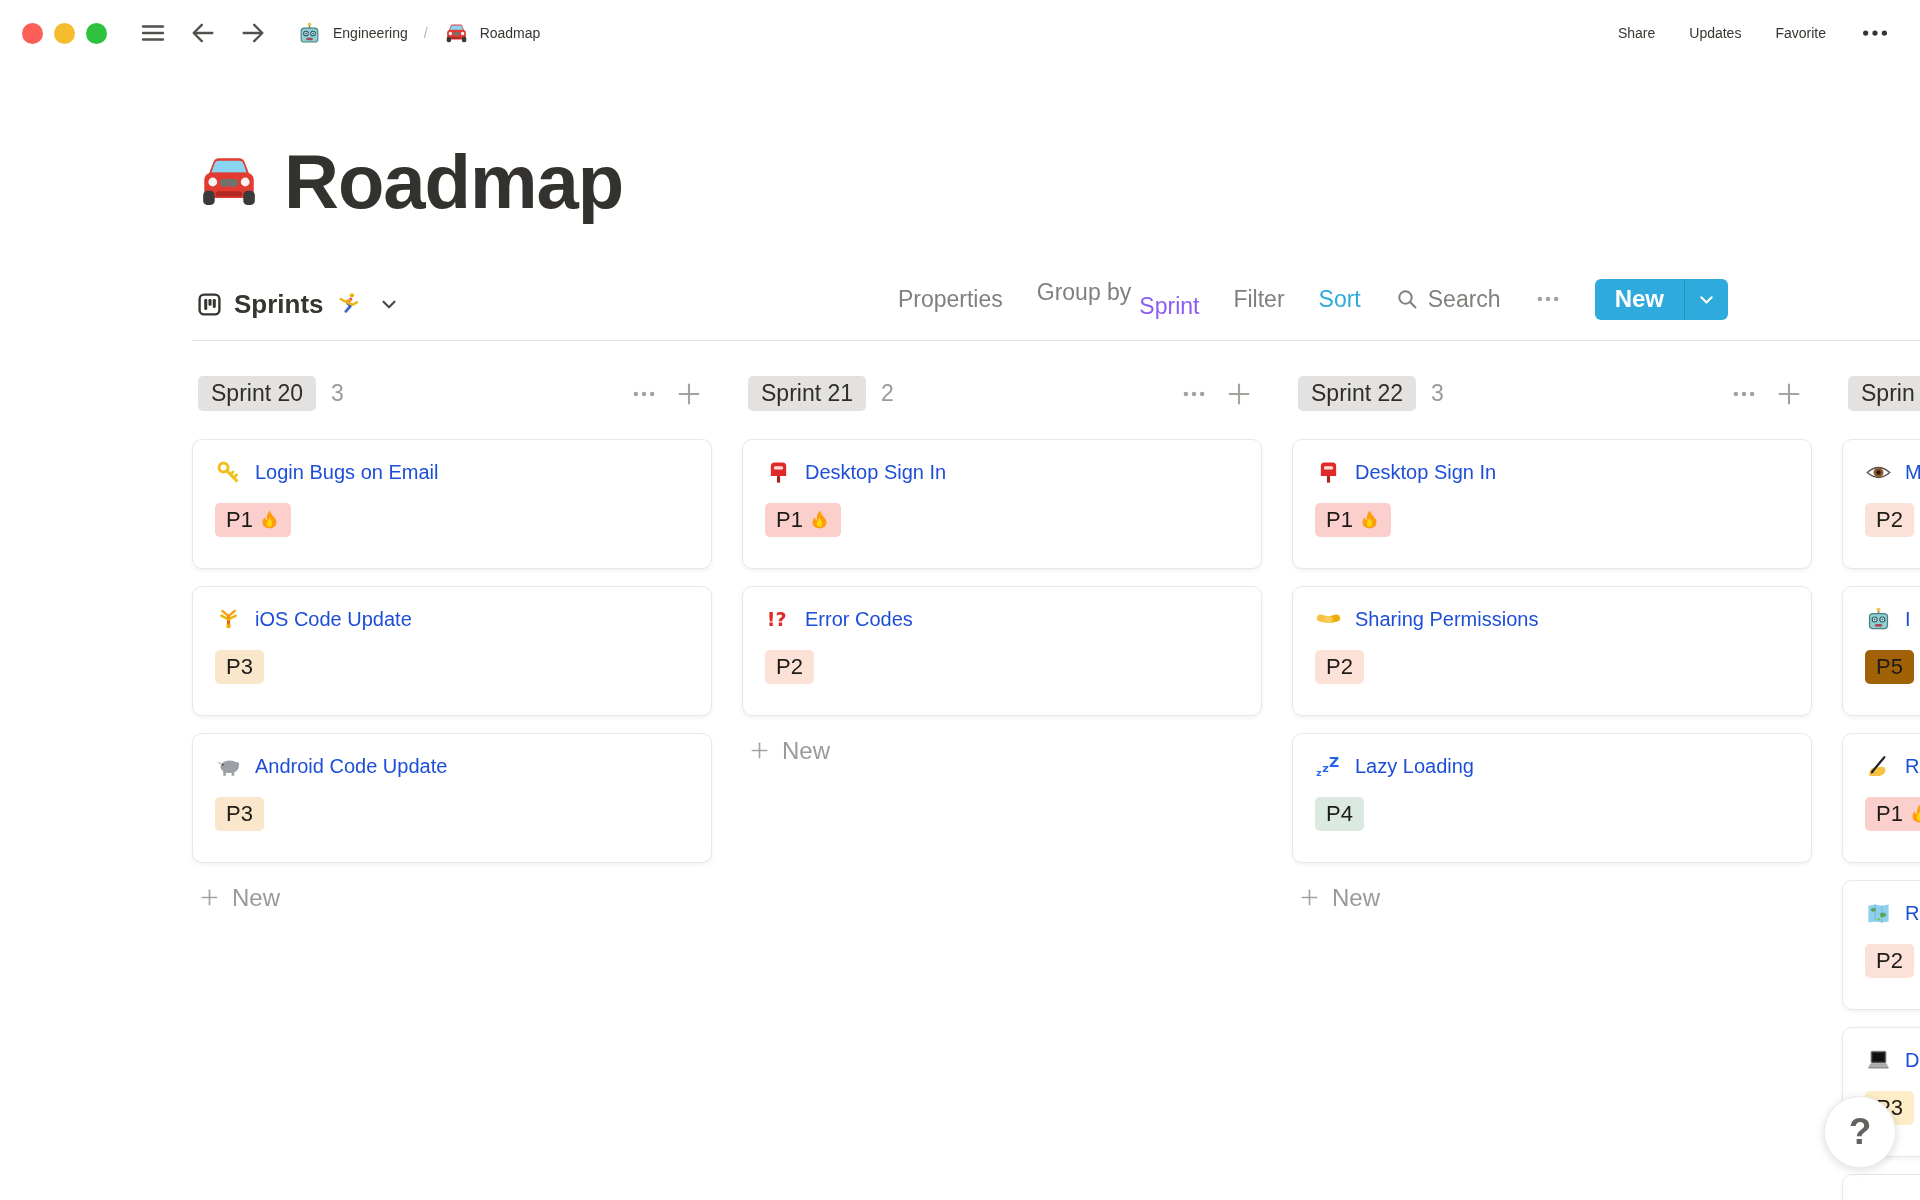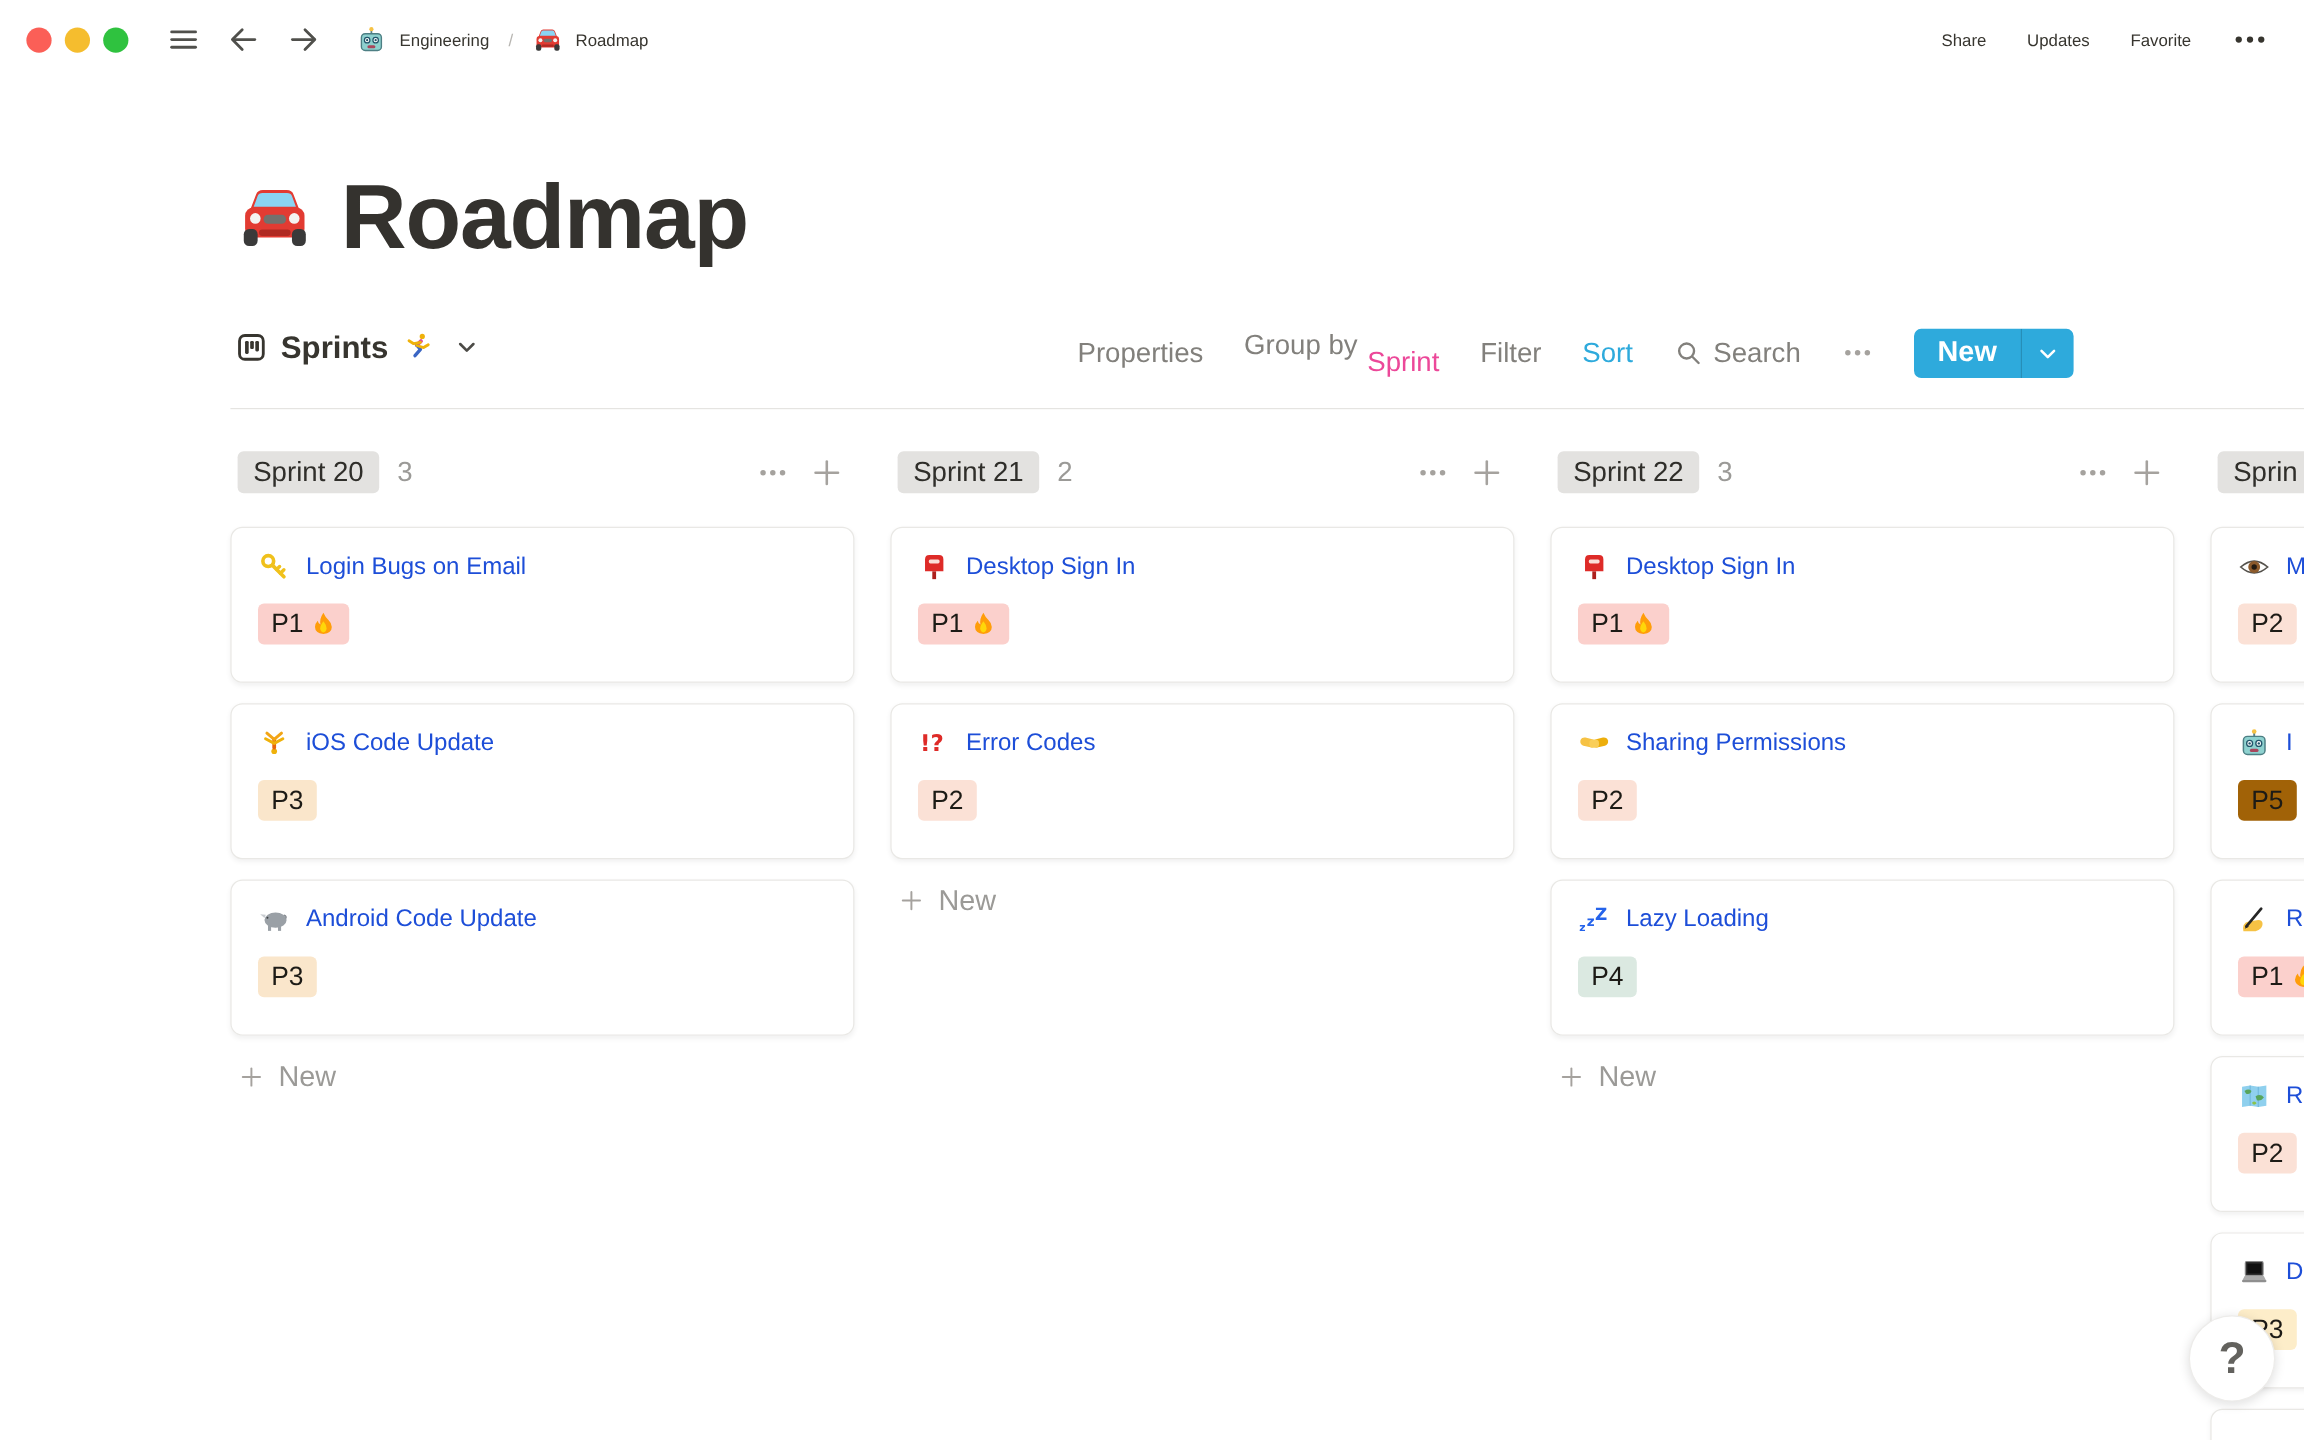--- a/index.html
+++ b/index.html
@@ -24,31 +24,31 @@
   .topbar-right { margin-left:auto; display:flex; align-items:center; gap:34px; }
   .topbar-right > span { cursor:pointer; }
   .tb-dots { width:30px; height:30px; color:#37352F; }
 
   
   .page-title { display:flex; align-items:center; gap:22px; margin:76px 0 0 196px; }
   .pt-emoji { width:66px; height:66px; }
   .pt-text { font-size:76px; font-weight:700; letter-spacing:-1px; color:#34322E; line-height:1.05; }
 
   
-  .view-row { display:flex; align-items:flex-start; justify-content:space-between;
+  .view-row { display:flex; align-items:flex-end; justify-content:space-between;
     margin:52px 192px 0 196px; height:46px; }
   .view-tab { display:flex; align-items:center; gap:11px; cursor:pointer; }
   .vt-board-icon { width:27px; height:27px; }
   .vt-label { font-size:26px; font-weight:600; color:#37352F; }
   .vt-emoji { width:26px; height:26px; }
   .vt-chevron { width:22px; height:22px; color:#4c4b47; margin-left:6px; }
   .toolbar { display:flex; align-items:center; gap:34px; font-size:23px; color:#82807C; }
   .toolbar .tb-item { cursor:pointer; }
   .groupby { display:flex; gap:8px; cursor:pointer; }
-  .groupby .gb-value { color:#ec4899;margin-top:14px; }
+  .groupby .gb-value { color:#8b5cf6;margin-top:14px; }
   .sort { color:#2EAADC; }
   .search { display:flex; align-items:center; gap:9px; cursor:pointer; }
   .search-icon { width:24px; height:24px; color:#82807C; }
   .tool-dots { width:26px; height:26px; color:#A5A29E; cursor:pointer; }
   .new-btn { display:flex; align-items:stretch; height:41px; border-radius:6px; overflow:hidden;
     background:#2EAADC; color:#fff; cursor:pointer; }
   .new-btn-label { display:flex; align-items:center; padding:0 20px; font-size:24px; font-weight:600; }
   .new-btn-divider { width:1px; background:rgba(0,0,0,0.16); }
   .new-btn-caret { display:flex; align-items:center; padding:0 11px; }
   .new-btn-caret .icon { width:21px; height:21px; color:#fff; }

